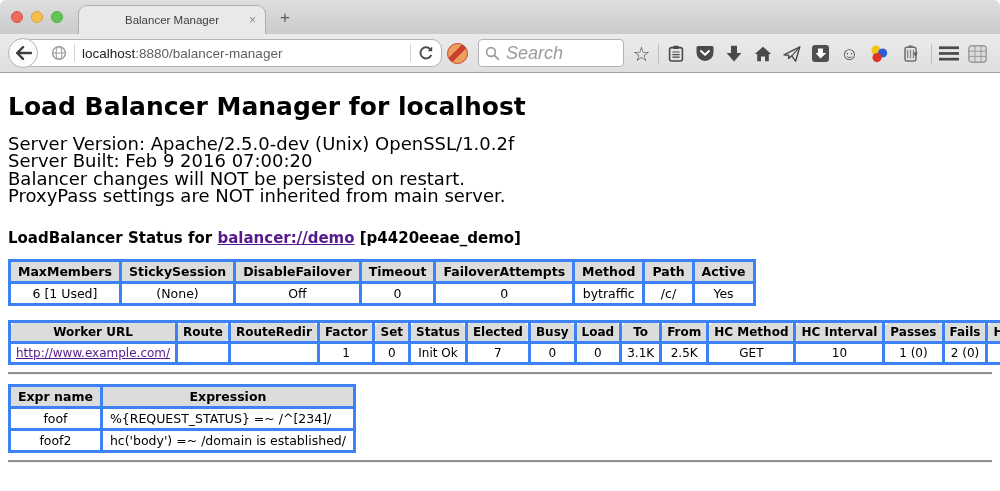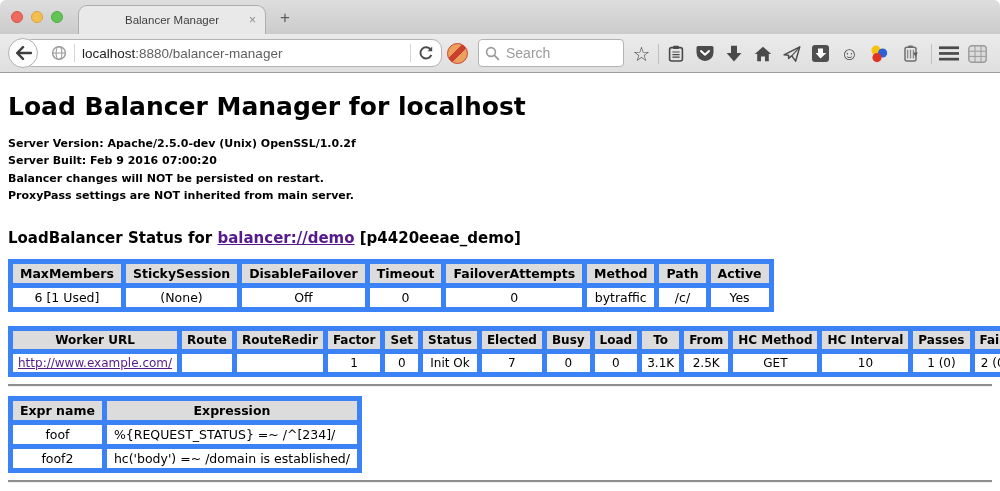--- a/index.html
+++ b/index.html
@@ -33,41 +33,41 @@
   .vsep { width:1px; height:18px; background:#d6d6d6; margin:0 7px; }
   .url-text { flex:1; font-size:13.5px; white-space:nowrap; overflow:hidden; }
   .url-domain { color:#222; }
   .url-path { color:#5f5f5f; }
   .reload-btn { display:flex; margin-right:8px; }
   .blocked-badge { position:absolute; left:447px; top:9px; width:21px; height:21px; border-radius:50%;
     border:1.5px solid #c9402e;
     background:linear-gradient(135deg,#eda05b 0 37%,#c9402e 37% 60%,#eda05b 60% 100%); }
   .search-box { position:absolute; left:478px; top:5px; width:146px; height:28px; background:#fff;
     border:1px solid #b3b3b3; border-radius:4px; display:flex; align-items:center; padding:0 6px; }
-  .search-box input { border:none; outline:none; flex:1; font-size:14px; color:#444; margin-left:6px;
-    font-family:"Liberation Sans",sans-serif; background:transparent; min-width:0; }
+  .search-box input { border:none; outline:none; flex:1; font-size:18px; color:#444; margin-left:6px;
+    font-family:"Liberation Sans",sans-serif; background:transparent; min-width:0;font-style:italic; }
   .search-box input::placeholder { color:#9b9b9b; }
   .toolbar-icons { position:absolute; left:627px; top:0; height:39px; display:flex; align-items:center; }
   .tbtn { width:29px; height:30px; display:flex; align-items:center; justify-content:center; }
   .glyph { color:#4a4a4a; }
   .star-glyph { font-size:20px; line-height:20px; }
   .smiley-glyph { font-size:18px; line-height:18px; }
   .tsep { width:1px; height:20px; background:#c0c0c0; margin:0 2px; }
   .caret { font-size:9px; color:#5c5c5c; margin-left:-4px; }
 
   
   .content { position:absolute; top:74px; left:0; right:0; bottom:0; background:#fff;
     padding:0 8px; font-family:"DejaVu Sans",sans-serif; color:#000; overflow:hidden; }
   h1.page-title { font-size:25px; font-weight:bold; margin-top:19px; line-height:1.15; letter-spacing:0; }
-  .info { margin-top:13px; font-size:11px; line-height:17.4px;font-weight:bold; }
+  .info { margin-top:13px; font-size:18px; line-height:17.4px; }
   .status-heading { margin-top:25px; font-size:15px; font-weight:bold; }
   .status-heading a { color:#551a8b; text-decoration:underline; }
 
   table.grid { border-collapse:collapse; border:2px solid #8f8f8f; margin-top:12px; }
-  table.grid th, table.grid td { border:5px solid #3b82f6; font-size:12.5px; padding:2px 7px;
+  table.grid th, table.grid td { border:3px solid #3b82f6; font-size:12.5px; padding:2px 7px;
     text-align:center; white-space:nowrap; height:20px; }
   table.grid th { background:#dcdcdc; font-weight:bold; }
   table.worker { margin-top:14px; }
   table.worker th, table.worker td { font-size:12px; padding:2px 5px;border-radius:8px; }
   td.cell-left { text-align:left !important; }
   a.purple-link { color:#551a8b; text-decoration:underline;text-align:right; }
 
   hr.rule { border:none; border-top:2px solid #8e8e8e; border-bottom:1px solid #f2f2f2; margin:7px 0 0 0; }
   table.health { margin-top:9px; }
   table.health td.expr { text-align:left; }

